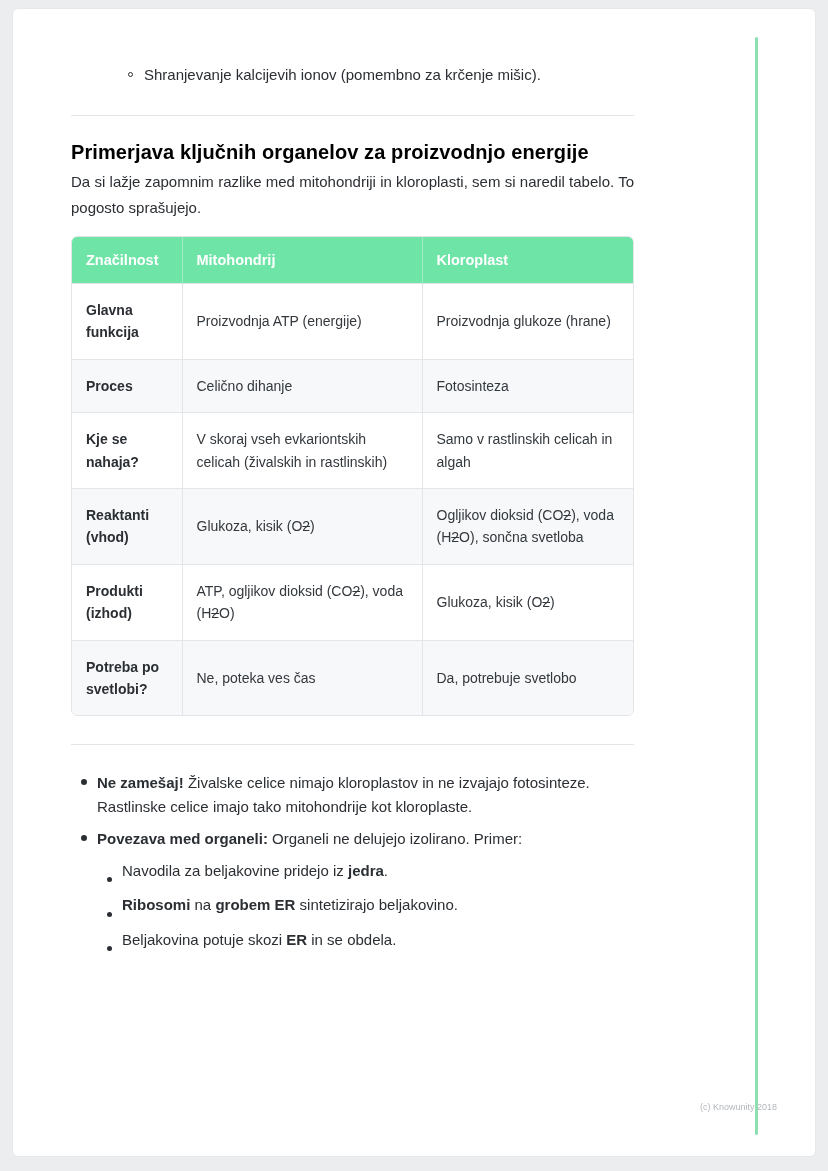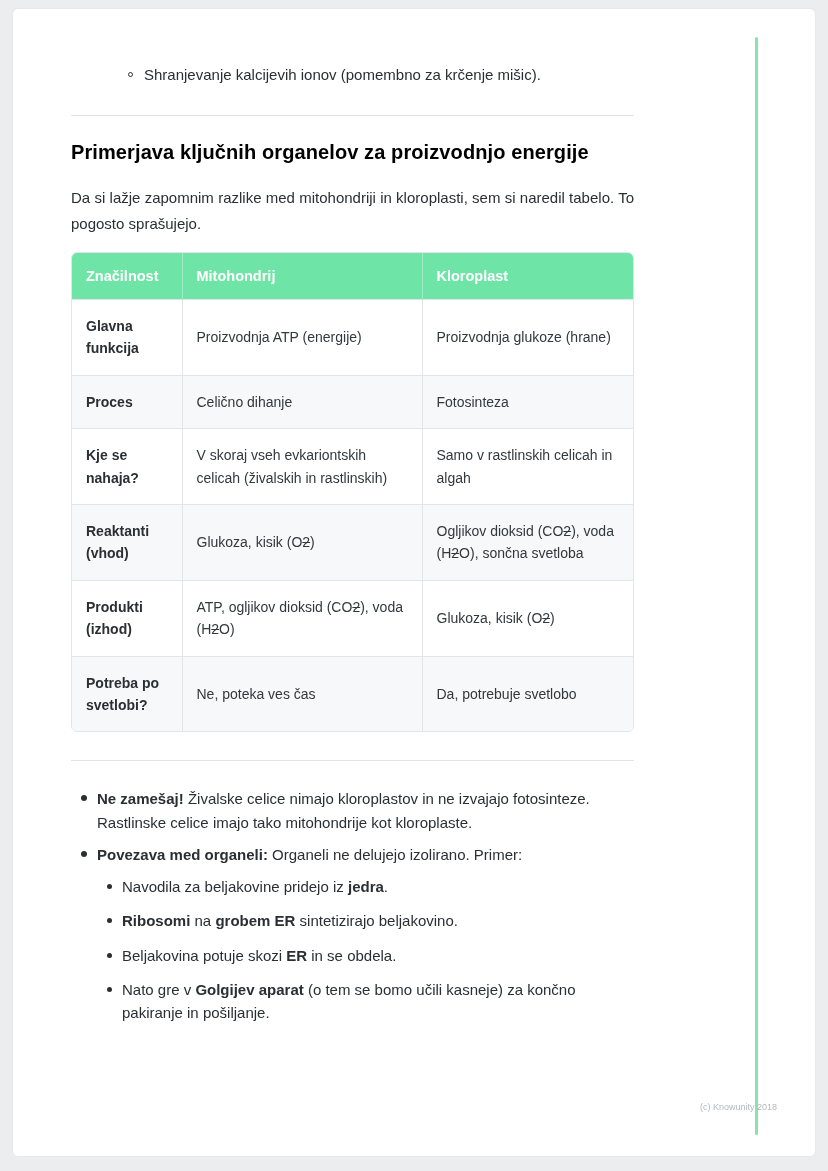--- a/index.html
+++ b/index.html
@@ -55,21 +55,21 @@
     margin-top: 28px;
   }
   .section-heading {
     margin-top: 25px;
     font-size: 20px;
     font-weight: 700;
     color: #000000;
     letter-spacing: 0.1px;
   }
   .intro-paragraph {
-    margin-top: 21px;
+    margin-top: 5px;
     line-height: 1.75;
     text-align: justify;
   }
   
   .table-wrap {
     margin-top: 15px;
     border: 1px solid #e3e5e8;
     border-radius: 6px;
     overflow: hidden;
   }
@@ -102,21 +102,21 @@
   .strike { text-decoration: line-through; }
   
   .tips-list { margin-top: 26px; }
   .bullet-row {
     display: flex;
     align-items: flex-start;
     line-height: 1.55;
     margin-bottom: 9px;
   }
   .bullet-row.level-1 { padding-left: 10px; }
-  .bullet-row.level-2 { padding-left: 36px; margin-bottom: 11px; }
+  .bullet-row.level-2 { padding-left: 36px; margin-bottom: 11px; align-items: flex-end; }
   .bullet-marker {
     flex: 0 0 auto;
     width: 6px; height: 6px;
     border-radius: 50%;
     background: #2b2f33;
     margin: 8px 10px 0 0;
   }
   .level-2 .bullet-marker { width: 5px; height: 5px; margin-top: 9px; }
   .footer-credit {
     position: absolute;
@@ -212,23 +212,19 @@
           <span class="bullet-text"><span>Navodila za beljakovine pridejo iz </span><b>jedra</b><span>.</span></span>
         </div>
         <div class="bullet-row level-2">
           <span class="bullet-marker"></span>
           <span class="bullet-text"><b>Ribosomi</b><span> na </span><b>grobem ER</b><span> sintetizirajo beljakovino.</span></span>
         </div>
         <div class="bullet-row level-2">
           <span class="bullet-marker"></span>
           <span class="bullet-text"><span>Beljakovina potuje skozi </span><b>ER</b><span> in se obdela.</span></span>
         </div>
-        <div class="bullet-row level-2">
-          <span class="bullet-marker"></span>
-          <span class="bullet-text"><span>Nato gre v </span><b>Golgijev aparat</b><span> (o tem se bomo učili kasneje) za končno pakiranje in pošiljanje.</span></span>
-        </div>
       </div>
 
   </div>
 
   <div class="footer-credit">(c) Knowunity 2018</div>
 
 </div>
 
 </body></html>

